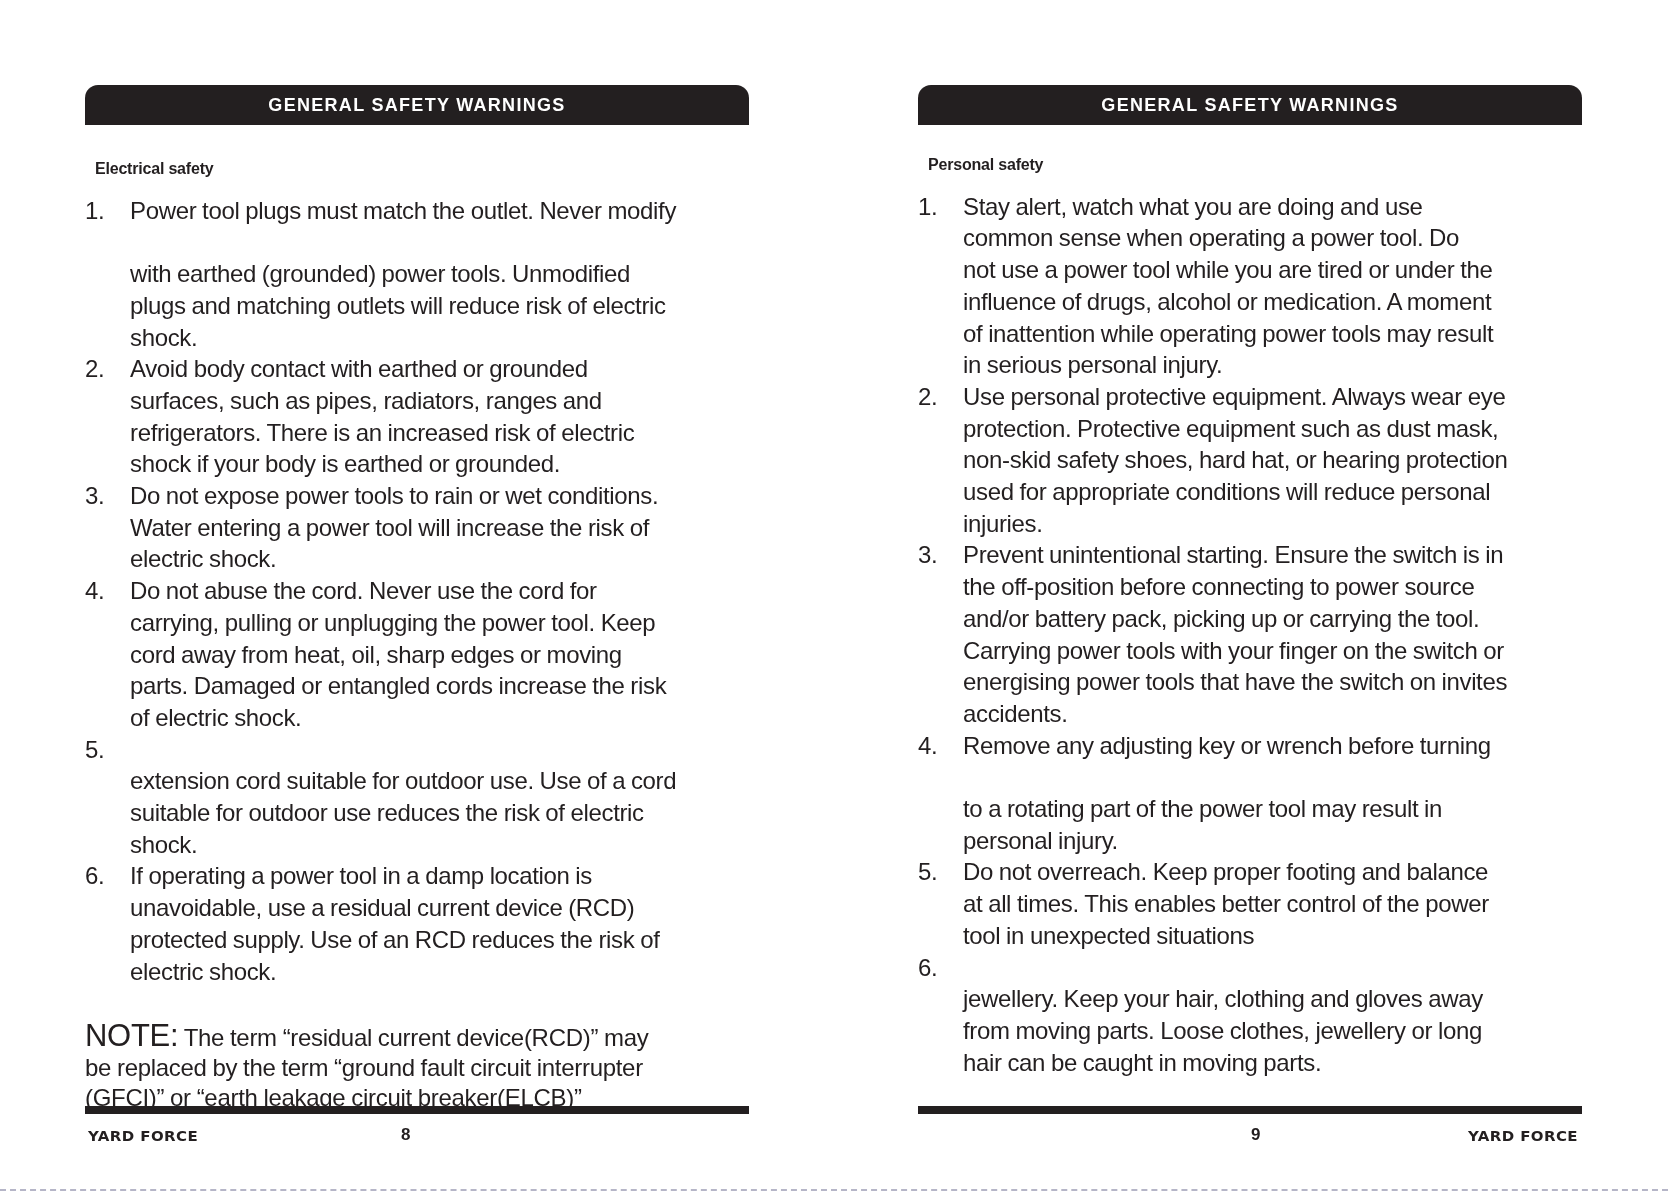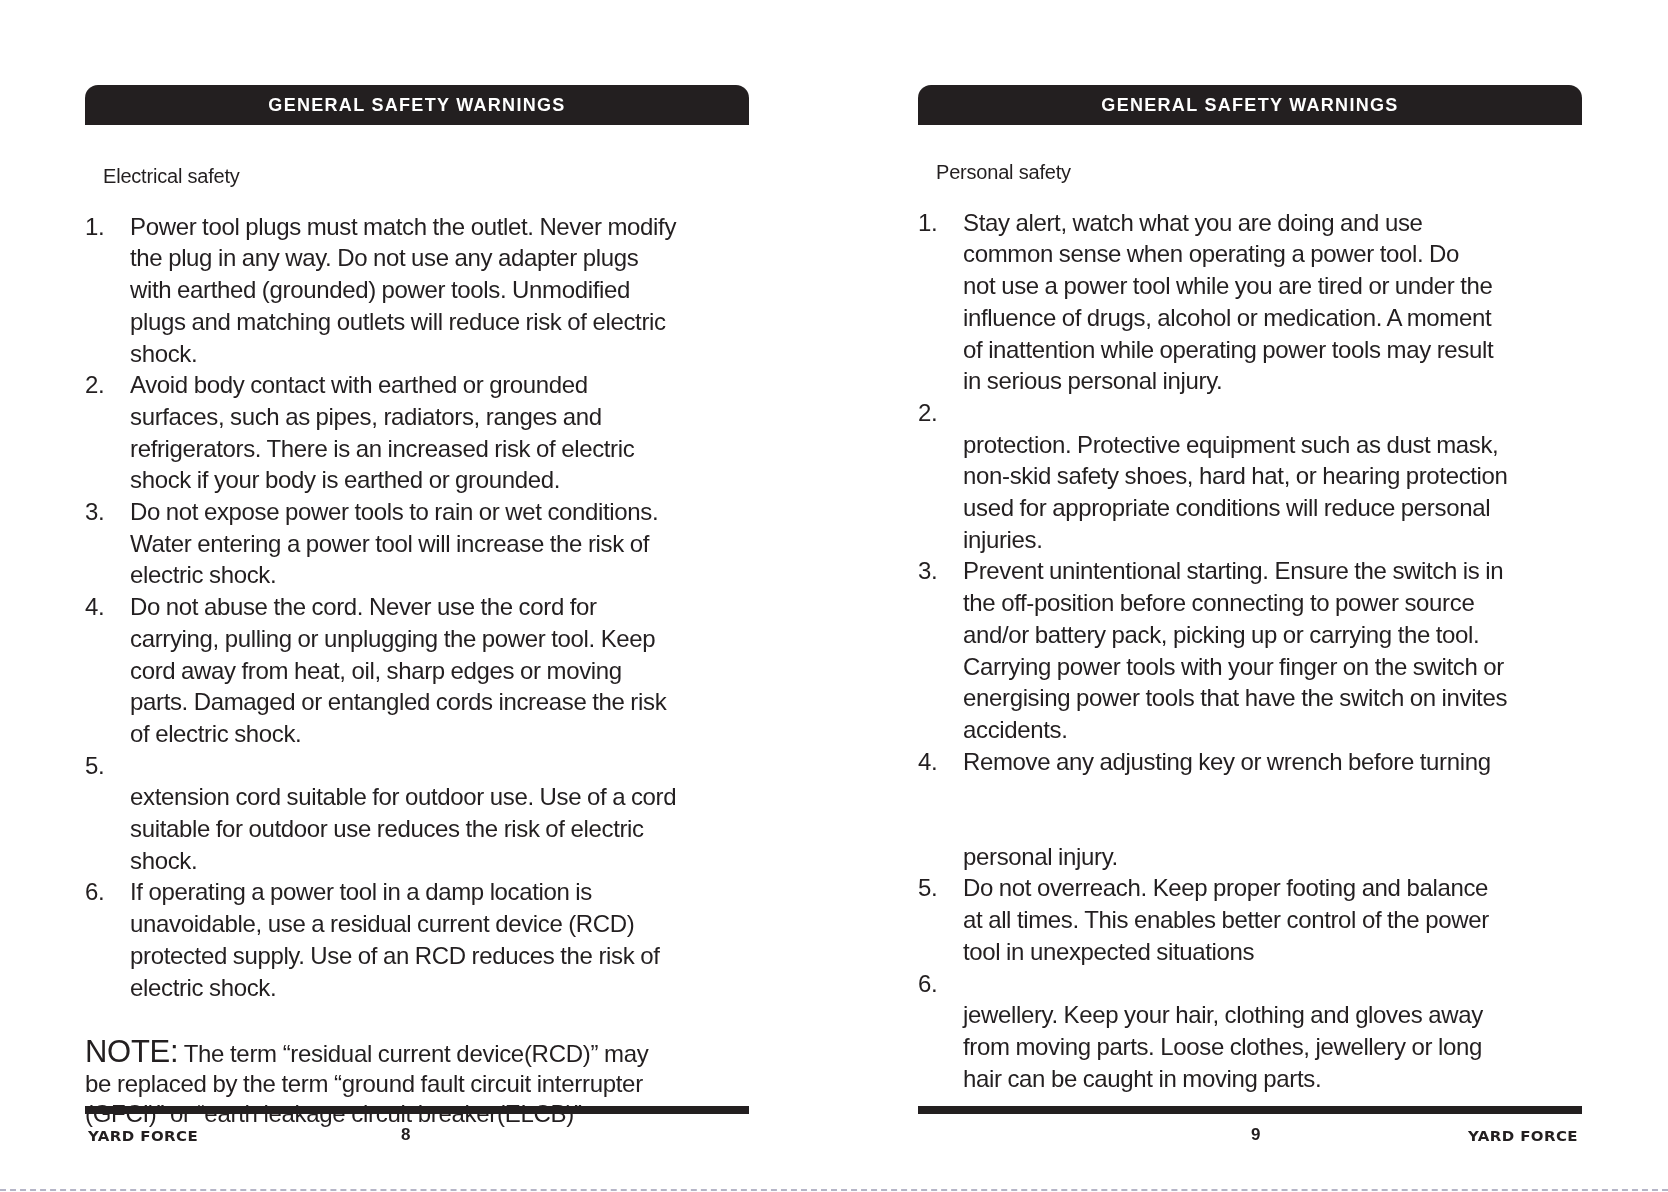--- a/index.html
+++ b/index.html
@@ -8,21 +8,21 @@
   .page { position: absolute; top: 0; width: 664px; height: 1192px; }
   .page.left { left: 85px; }
   .page.right { left: 918px; }
   .header-bar { position: absolute; top: 85px; left: 0; width: 664px; height: 40px;
                 background: #231f20; border-radius: 13px 13px 0 0;
                 display: flex; align-items: center; justify-content: center; }
   .header-bar span { color: #ffffff; font-weight: bold; font-size: 18px; letter-spacing: 1.3px; }
   .content { position: absolute; left: 0; width: 664px; font-size: 24px; line-height: 31.7px; }
   .page.left .content { top: 143px; }
   .page.right .content { top: 139px; }
-  .section-title { font-weight: normal; font-size: 20px; margin: 18px; letter-spacing: -0.2px; }
+  .section-title { font-weight: bold; font-size: 16px; margin: 10px; letter-spacing: -0.2px; }
   ol { list-style: none; margin: 0; padding: 0; }
   li { position: relative; padding-left: 45px; letter-spacing: -0.35px; word-spacing: -0.5px; }
   li .num { position: absolute; left: 0; top: 0; }
   .note { margin-top: 34px; font-size: 24px; line-height: 30px; letter-spacing: -0.3px; word-spacing: -0.5px; }
   .note b { font-weight: normal; font-size: 31px; }
   .footer-rule { position: absolute; top: 1106px; left: 0; width: 664px; height: 8px; background: #231f20; }
   .logo { position: absolute; top: 1127px; font-family: "DejaVu Sans", sans-serif; font-weight: bold;
           font-size: 15px; letter-spacing: 0.4px; color: #231f20; transform: scaleY(0.9); }
   .page.left .logo { left: 3px; }
   .page.right .logo { right: 4px; }
@@ -35,21 +35,21 @@
 </head>
 <body>
 
 <div class="page left">
   <div class="header-bar">
     <span>GENERAL SAFETY WARNINGS</span>
   </div>
   <div class="content">
     <h2 class="section-title">Electrical safety</h2>
     <ol>
-      <li><span class="num">1.</span><span>Power tool plugs must match the outlet. Never modify</span><br><span>the plug in any way. Do not use any adapter plugs</span><br><span>with earthed (grounded) power tools. Unmodified</span><br><span>plugs and matching outlets will reduce risk of electric</span><br><span>shock.</span></li>
+      <li><span class="num">1.</span><span>Power tool plugs must match the outlet. Never modify</span><br><br><span>with earthed (grounded) power tools. Unmodified</span><br><span>plugs and matching outlets will reduce risk of electric</span><br><span>shock.</span></li>
       <li><span class="num">2.</span><span>Avoid body contact with earthed or grounded</span><br><span>surfaces, such as pipes, radiators, ranges and</span><br><span>refrigerators. There is an increased risk of electric</span><br><span>shock if your body is earthed or grounded.</span></li>
       <li><span class="num">3.</span><span>Do not expose power tools to rain or wet conditions.</span><br><span>Water entering a power tool will increase the risk of</span><br><span>electric shock.</span></li>
       <li><span class="num">4.</span><span>Do not abuse the cord. Never use the cord for</span><br><span>carrying, pulling or unplugging the power tool. Keep</span><br><span>cord away from heat, oil, sharp edges or moving</span><br><span>parts. Damaged or entangled cords increase the risk</span><br><span>of electric shock.</span></li>
       <li><span class="num">5.</span><br><span>extension cord suitable for outdoor use. Use of a cord</span><br><span>suitable for outdoor use reduces the risk of electric</span><br><span>shock.</span></li>
       <li><span class="num">6.</span><span>If operating a power tool in a damp location is</span><br><span>unavoidable, use a residual current device (RCD)</span><br><span>protected supply. Use of an RCD reduces the risk of</span><br><span>electric shock.</span></li>
     </ol>
     <div class="note"><b>NOTE:</b><span> The term “residual current device(RCD)” may</span><br><span>be replaced by the term “ground fault circuit interrupter</span><br><span>(GFCI)” or “earth leakage circuit breaker(ELCB)”</span></div>
   </div>
   <div class="footer-rule"></div>
   <div class="logo">YARD FORCE</div>
@@ -57,23 +57,23 @@
 </div>
 
 <div class="page right">
   <div class="header-bar">
     <span>GENERAL SAFETY WARNINGS</span>
   </div>
   <div class="content">
     <h2 class="section-title">Personal safety</h2>
     <ol>
       <li><span class="num">1.</span><span>Stay alert, watch what you are doing and use</span><br><span>common sense when operating a power tool. Do</span><br><span>not use a power tool while you are tired or under the</span><br><span>influence of drugs, alcohol or medication. A moment</span><br><span>of inattention while operating power tools may result</span><br><span>in serious personal injury.</span></li>
-      <li><span class="num">2.</span><br><span>protection. Protective equipment such as dust mask,</span><br><span>non-skid safety shoes, hard hat, or hearing protection</span><br><span>used for appropriate conditions will reduce personal</span><br><span>injuries.</span></li>
+      <li><span class="num">2.</span><span>Use personal protective equipment. Always wear eye</span><br><span>protection. Protective equipment such as dust mask,</span><br><span>non-skid safety shoes, hard hat, or hearing protection</span><br><span>used for appropriate conditions will reduce personal</span><br><span>injuries.</span></li>
       <li><span class="num">3.</span><span>Prevent unintentional starting. Ensure the switch is in</span><br><span>the off-position before connecting to power source</span><br><span>and/or battery pack, picking up or carrying the tool.</span><br><span>Carrying power tools with your finger on the switch or</span><br><span>energising power tools that have the switch on invites</span><br><span>accidents.</span></li>
-      <li><span class="num">4.</span><span>Remove any adjusting key or wrench before turning</span><br><br><br><span>personal injury.</span></li>
+      <li><span class="num">4.</span><span>Remove any adjusting key or wrench before turning</span><br><br><span>to a rotating part of the power tool may result in</span><br><span>personal injury.</span></li>
       <li><span class="num">5.</span><span>Do not overreach. Keep proper footing and balance</span><br><span>at all times. This enables better control of the power</span><br><span>tool in unexpected situations</span></li>
       <li><span class="num">6.</span><br><span>jewellery. Keep your hair, clothing and gloves away</span><br><span>from moving parts. Loose clothes, jewellery or long</span><br><span>hair can be caught in moving parts.</span></li>
     </ol>
   </div>
   <div class="footer-rule"></div>
   <div class="page-num">9</div>
   <div class="logo">YARD FORCE</div>
 </div>
 
 <div class="scan-edge"></div>

